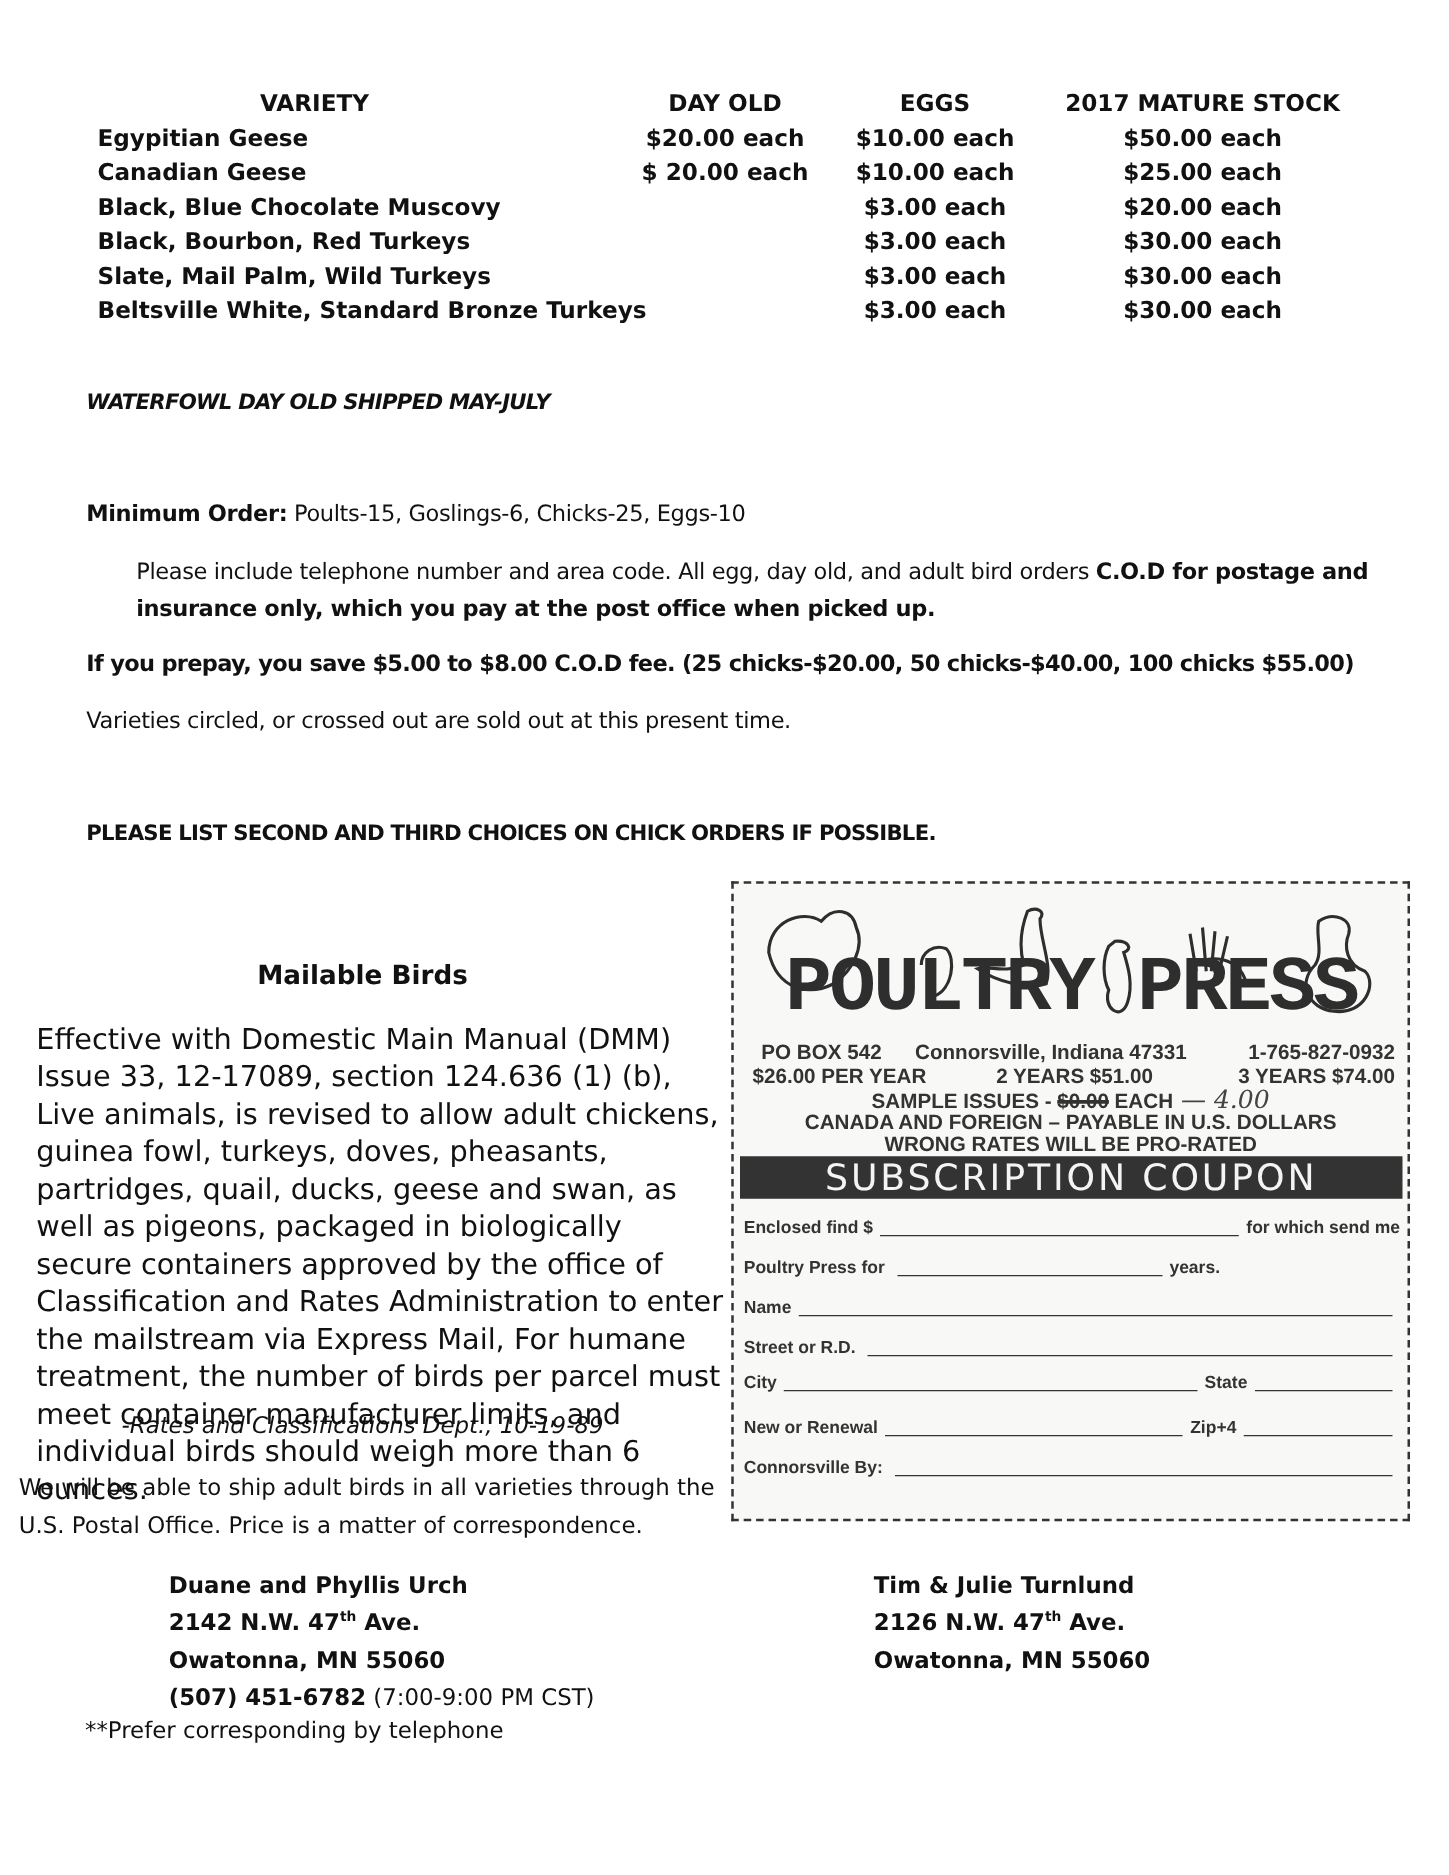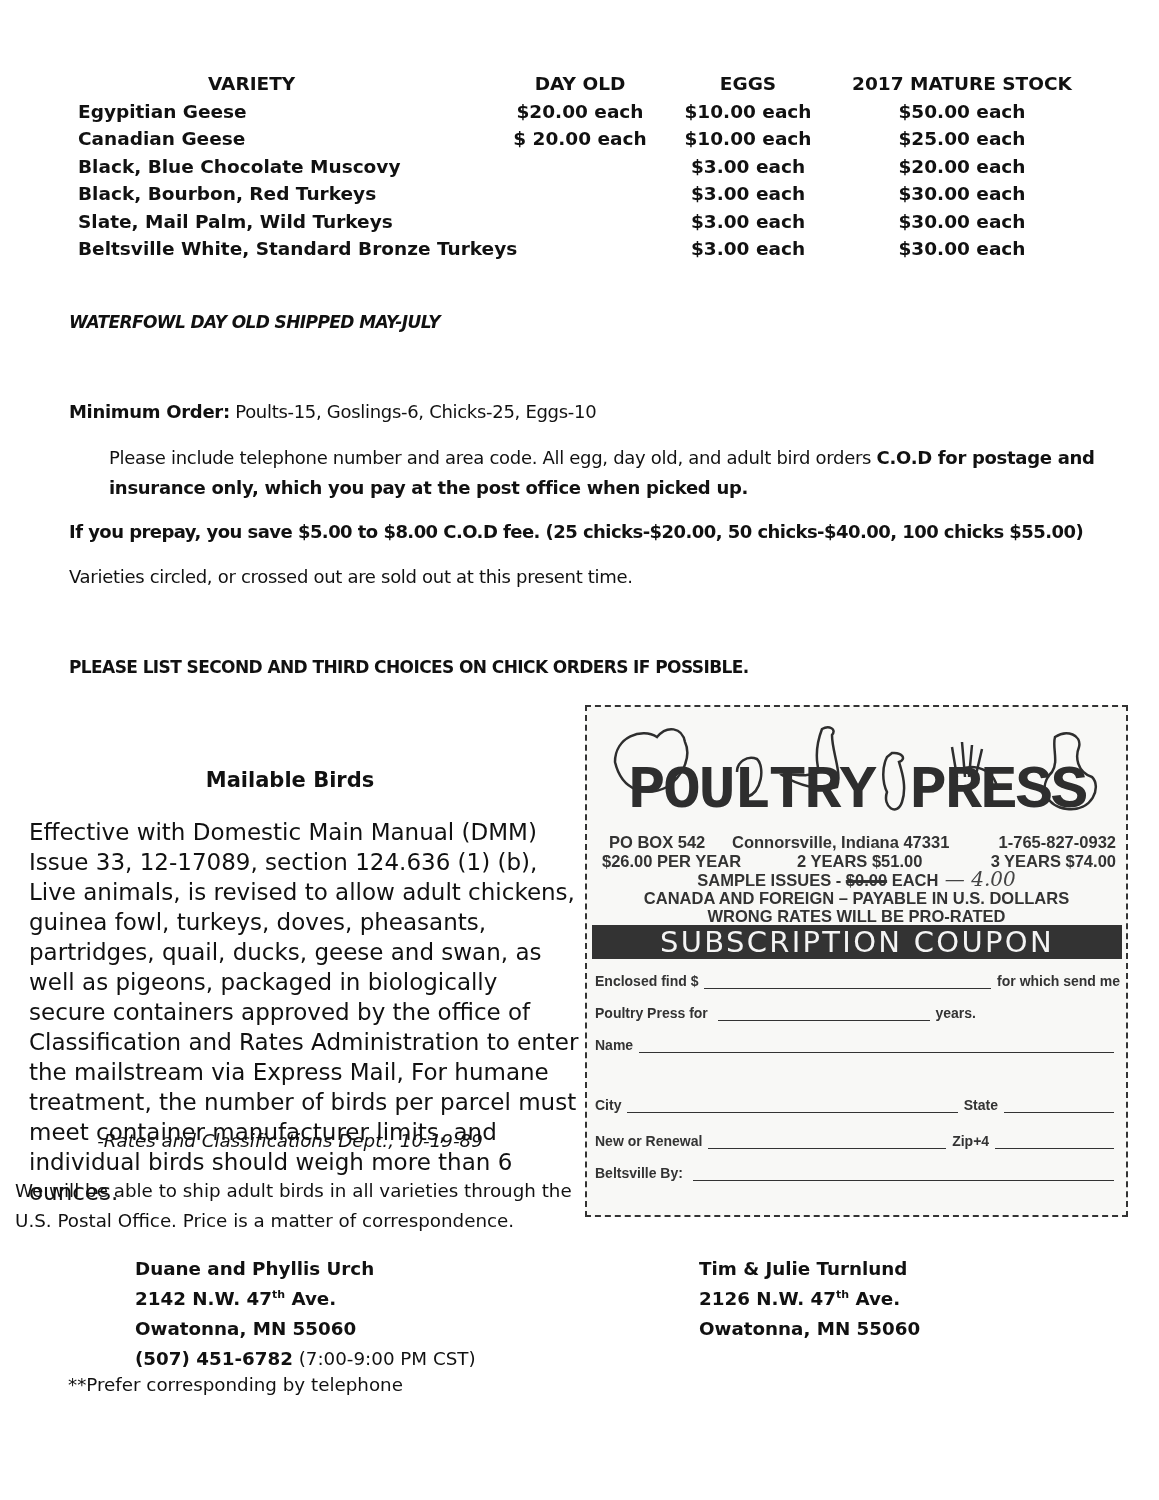--- a/index.html
+++ b/index.html
@@ -178,29 +178,33 @@
   </div>
   <div class="field" style="top:294px; right:150px;">
     <span>Poultry Press for</span>
       <span class="line" style="margin-left:10px;"></span>
       <span>years.</span>
   </div>
   <div class="field" style="top:326px;">
     <span>Name</span>
       <span class="line"></span>
   </div>
+  <div class="field" style="top:358px;">
+    <span>Street or R.D.</span>
+      <span class="line" style="margin-left:10px;"></span>
+  </div>
   <div class="field" style="top:386px;">
     <span>City</span>
       <span class="line" style="flex:3;"></span>
       <span>State</span>
       <span class="line"></span>
   </div>
   <div class="field" style="top:422px;">
     <span>New or Renewal</span>
       <span class="line" style="flex:2;"></span>
       <span>Zip+4</span>
       <span class="line"></span>
   </div>
   <div class="field" style="top:454px;">
-    <span>Beltsville By:</span>
+    <span>Connorsville By:</span>
       <span class="line" style="margin-left:10px;"></span>
   </div>
 </div>
 
 </body></html>

